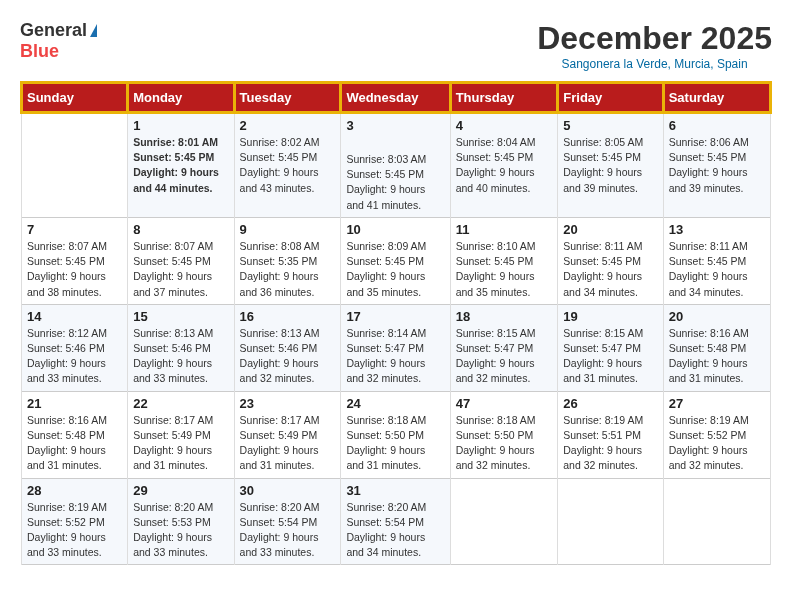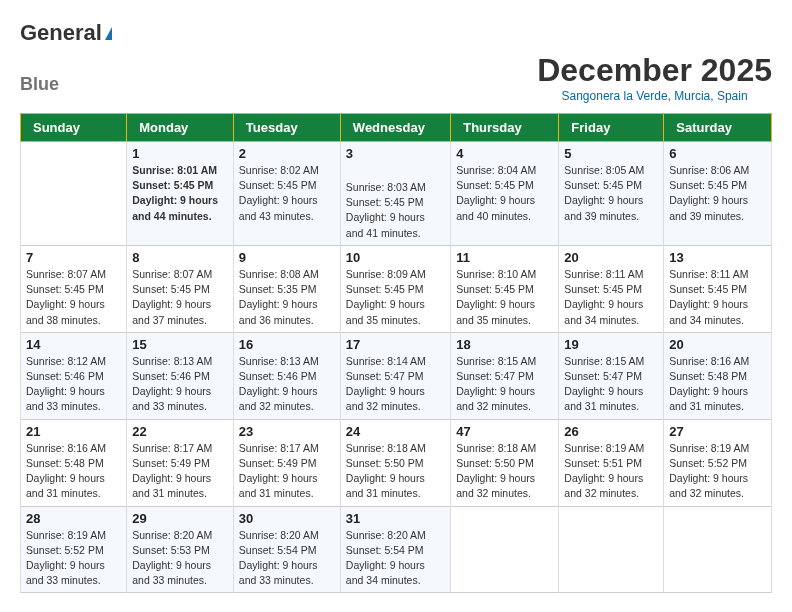--- a/index.html
+++ b/index.html
@@ -25,40 +25,39 @@
       display: flex;
       align-items: center;
     }
     .title-area {
       text-align: right;
     }
     .month-title {
       font-size: 32px;
       font-weight: bold;
       color: #333;
-      margin-top: 32px;
     }
     .location-title {
       font-size: 12px;
       color: #0369a1;
       text-align: center;
     }
     .calendar-table {
       width: 100%;
       border-collapse: collapse;
       font-size: 11px;
     }
     .calendar-table thead tr th {
-      background-color: #15803d;
+      background-color: #b91c1c;
       color: #fff;
-      padding: 6px 12px;
+      padding: 6px 4px;
       text-align: left;
       font-size: 13px;
       font-weight: bold;
-      border: 1px solid #eab308;
+      border: 3px solid #eab308;
     }
     .calendar-table tbody tr {
       border-bottom: 1px solid #ccc;
     }
     .calendar-table tbody tr:nth-child(odd) {
       background-color: #f5f8fc;
     }
     .calendar-table tbody tr:nth-child(even) {
       background-color: #fff;
     }
@@ -85,24 +84,24 @@
     .empty-cell {
       background: #fff !important;
     }
   </style>
 </head>
 <body>
 
 <div class="header-area">
   <div class="logo">
     <div class="logo-top-line">
-      <span style="font-size:22px;font-weight:bold;color:#333;">General</span>
+      <span style="font-size:18px;font-weight:bold;color:#333;">General</span>
       <span style="display:inline-block;margin-left:3px;width:0;height:0;border-left:7px solid transparent;border-bottom:13px solid #1a6faf;border-right:0px solid transparent;vertical-align:middle;"></span>
     </div>
-    <span style="font-size:18px;font-weight:bold;color:#737373;margin-top:28px;">Blue</span>
+    <span style="font-size:18px;font-weight:bold;color:#ef4444;">Blue</span>
   </div>
   <div class="title-area">
     <div class="month-title">December 2025</div>
     <div class="location-title">Sangonera la Verde, Murcia, Spain</div>
   </div>
 </div>
 
 <table class="calendar-table">
   <thead>
     <tr>

